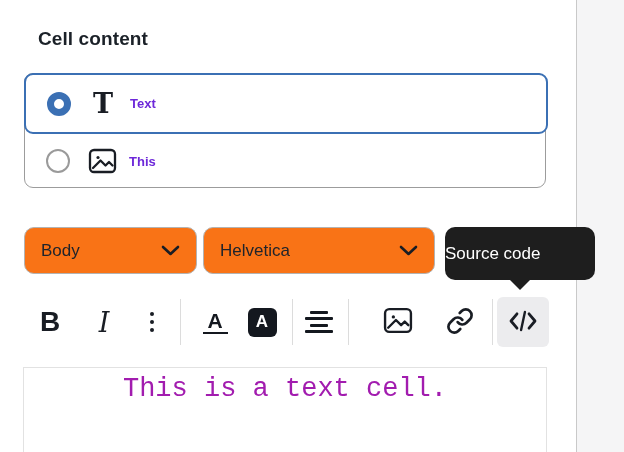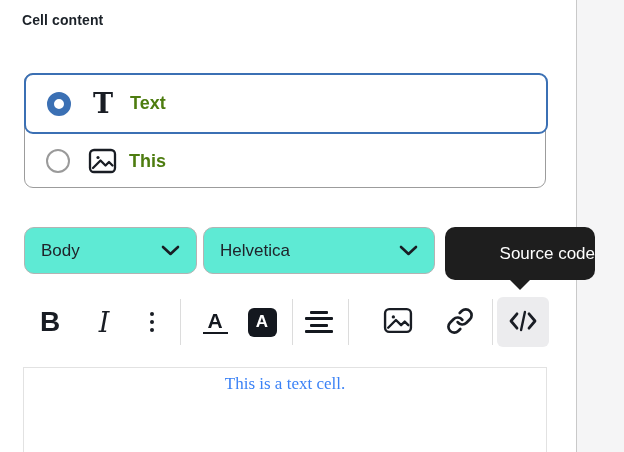--- a/index.html
+++ b/index.html
@@ -5,57 +5,57 @@
   html,body { margin:0; padding:0; background:#fff; }
   .canvas {
     position:relative; width:624px; height:452px; overflow:hidden;
     background:#ffffff; font-family:"Liberation Sans", sans-serif; color:#1e242c;
   }
   .side-rail {
     position:absolute; left:576px; top:0; width:48px; height:452px;
     background:#f5f5f6; border-left:1px solid #c9c9c9; box-sizing:border-box;
   }
   .panel-heading {
-    position:absolute; left:22px; top:12px; margin:0;
-    font-size:14px; font-weight:700; color:#1b2128; letter-spacing:0.1px;
+    position:absolute; left:22px; top:12px; margin:16px;
+    font-size:19px; font-weight:700; color:#1b2128; letter-spacing:0.1px;
   }
   
   .radio-card {
     position:absolute; left:24px; top:73px; width:522px; height:115px;
     border:1px solid #9c9c9c; border-radius:9px; box-sizing:border-box; background:#fff;
   }
   .radio-row { display:flex; align-items:center; padding-left:21px; cursor:pointer; box-sizing:border-box; }
-  .radio-row .rlabel { font-size:18px; font-weight:600; color:#4d7c0f; }
+  .radio-row .rlabel { font-size:13px; font-weight:600; color:#6d28d9; }
   .row-selected {
     position:absolute; left:-1px; top:-1px; width:524px; height:61px;
     border:2px solid #3b70b4; border-radius:9px; background:#fff; z-index:2;
   }
   .row-plain { position:absolute; left:0; top:60px; width:100%; height:54px; }
   .radio { width:24px; height:24px; border-radius:50%; box-sizing:border-box; flex:0 0 auto; }
   .radio.checked { border:7px solid #3b70b4; background:#fff; }
   .radio.unchecked { border:2.5px solid #9a9a9a; background:#fff; }
   .opt-icon { width:30px; margin-left:17px; margin-right:12px; display:flex; justify-content:center; align-items:center; flex:0 0 auto; }
   .text-glyph {
     font-family:"DejaVu Serif", serif; font-size:27px; font-weight:600;
     line-height:26px; color:#191d24;
   }
   
   .select {
-    position:absolute; top:227px; height:47px; background:#5eead4;
+    position:absolute; top:227px; height:47px; background:#f97316;
     border:1px solid #b3b3b3; border-radius:10px; box-sizing:border-box;
     display:flex; align-items:center; justify-content:space-between;
     padding:0 16px; font-size:17px; color:#20242b; cursor:pointer;
   }
   .select-body { left:24px; width:173px; }
   .select-font { left:203px; width:232px;gap:32px; }
   
   .tooltip {
     position:absolute; left:445px; top:227px; width:150px; height:53px;
     background:#1e1e1e; border-radius:10px; color:#ffffff; z-index:6;
-    display:flex; align-items:center; justify-content:flex-end; font-size:17px;
+    display:flex; align-items:center; justify-content:flex-start; font-size:17px;
   }
   .tooltip-caret {
     position:absolute; left:50%; top:100%; transform:translateX(-50%); margin-top:-1px;
     width:0; height:0; border-left:11px solid transparent;
     border-right:11px solid transparent; border-top:11px solid #1e1e1e;
   }
   
   .tb {
     position:absolute; top:297px; height:50px; display:flex;
     align-items:center; justify-content:center; color:#191d24; cursor:pointer;
@@ -83,22 +83,22 @@
     left:497px; width:52px; background:#ececee; border-radius:6px;
   }
   .icon-stroke { stroke:#191d24; fill:none; stroke-width:2.3; stroke-linecap:round; stroke-linejoin:round; }
   
   .editor {
     position:absolute; left:23px; top:367px; width:524px; height:95px;
     border:1px solid #e2e2e2; background:#fff; box-sizing:border-box;
     text-align:center; cursor:text;
   }
   .editor p {
-    margin:6px 0 0 0; font-size:17px; color:#3b82f6;
-    font-family:Liberation Serif, serif;
+    margin:6px 0 0 0; font-size:27px; color:#a21caf;
+    font-family:Liberation Mono, monospace;
   }
 </style>
 </head>
 <body>
 
 <div class="canvas">
 
   <div class="side-rail"></div>
 
   <h2 class="panel-heading">Cell content</h2>

